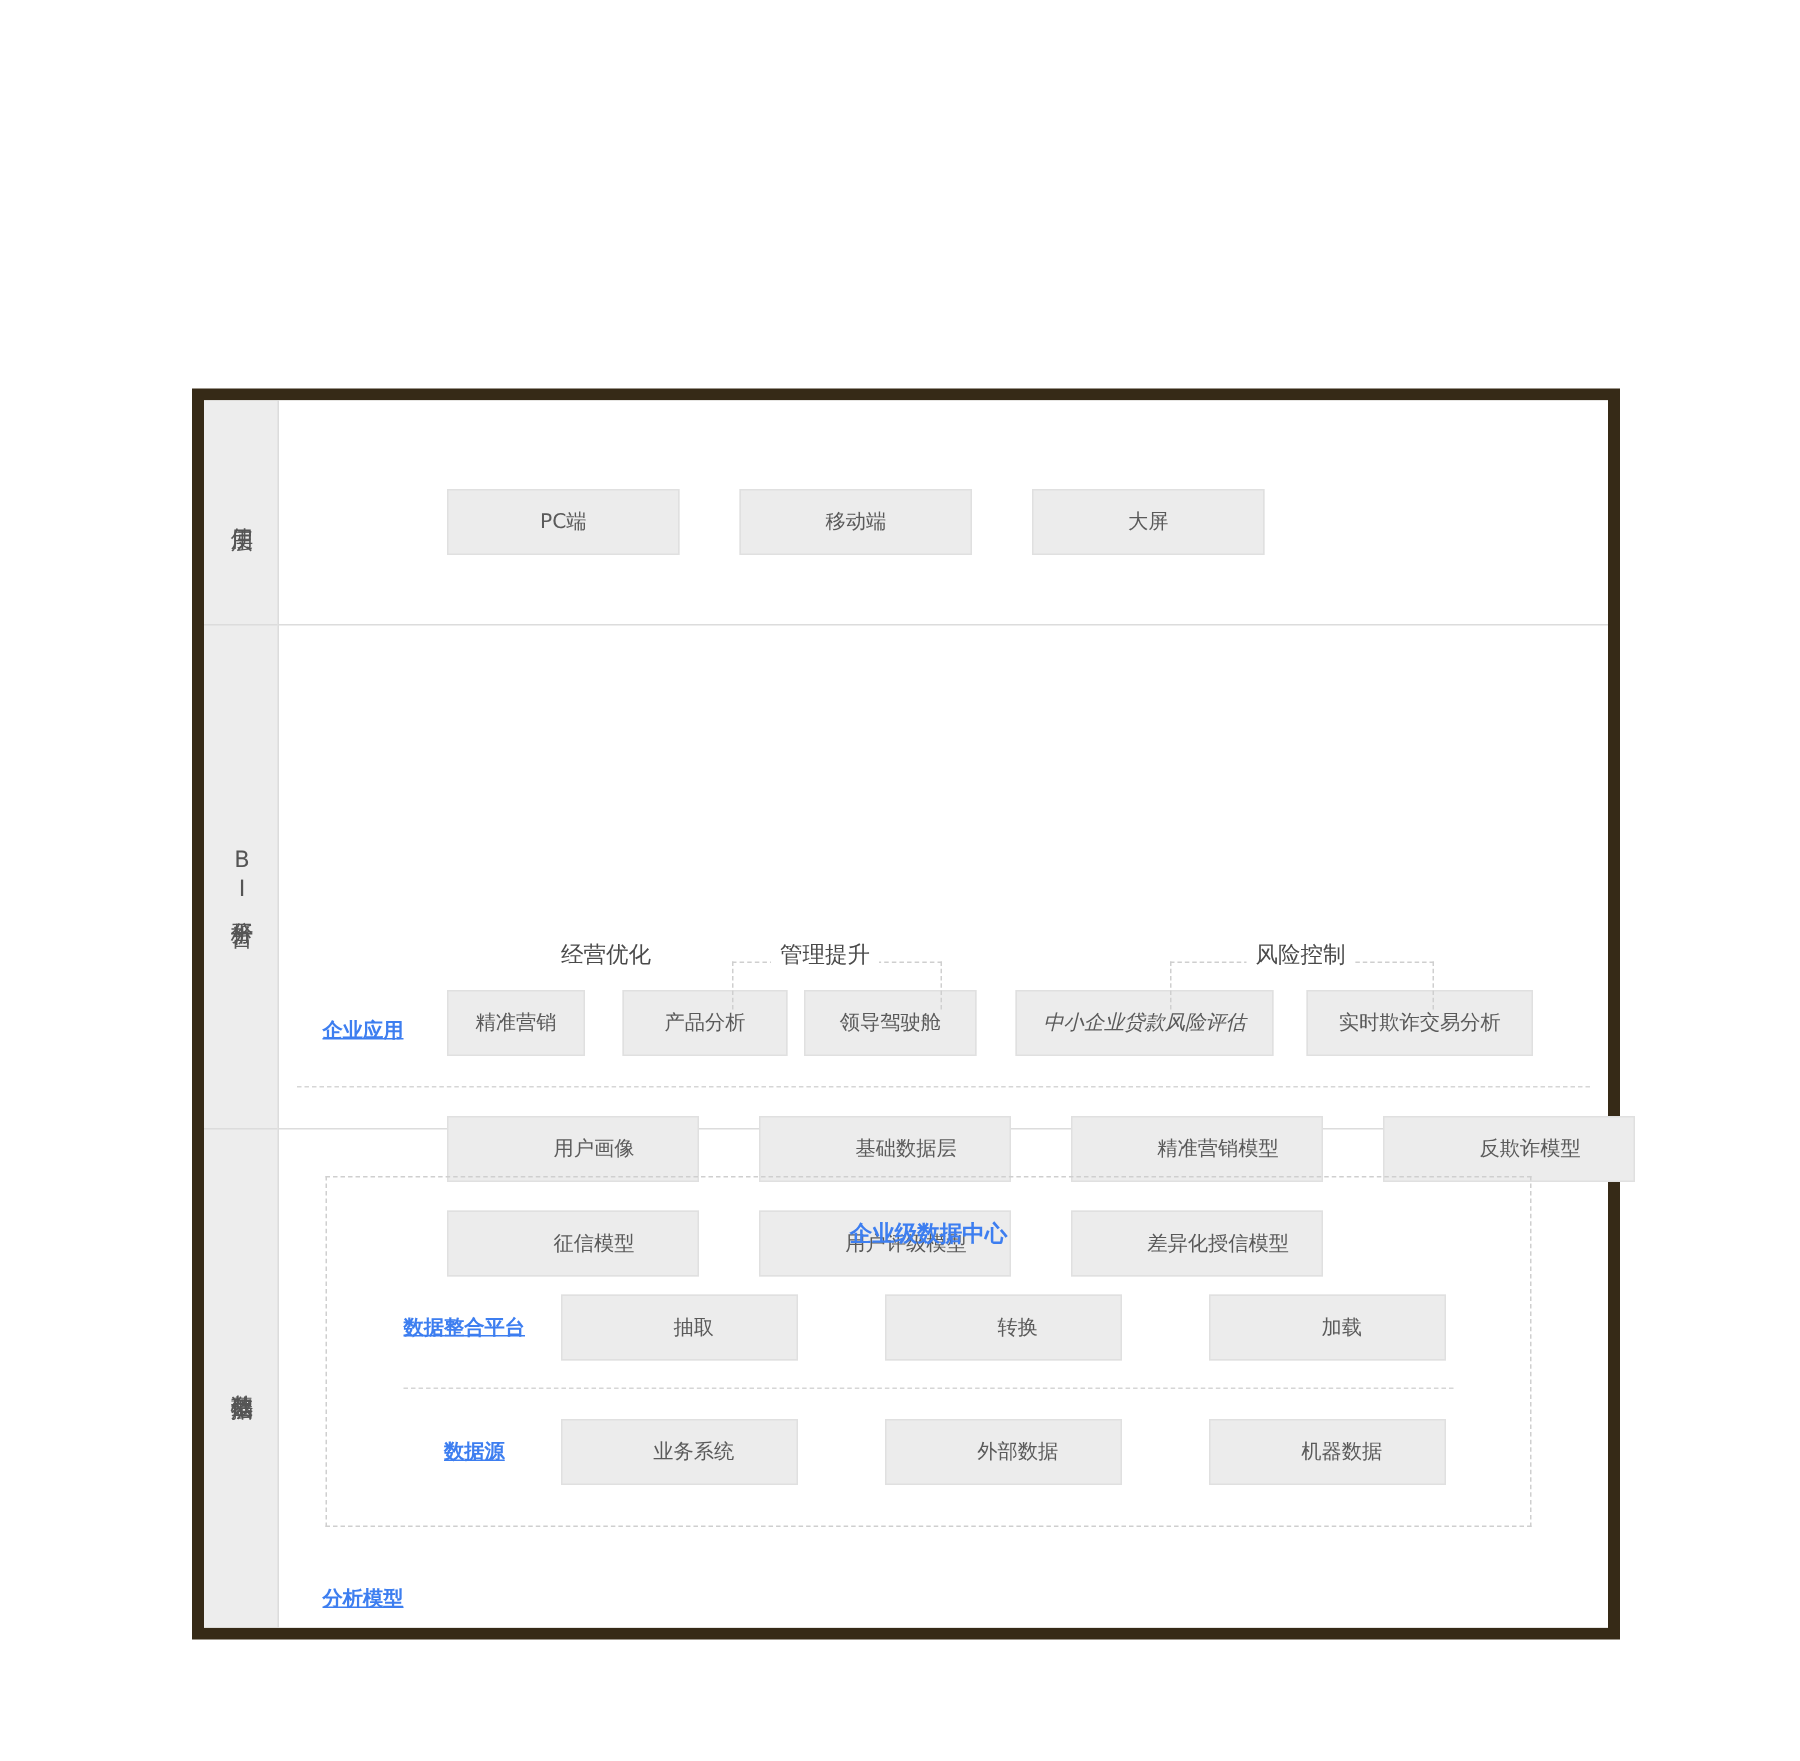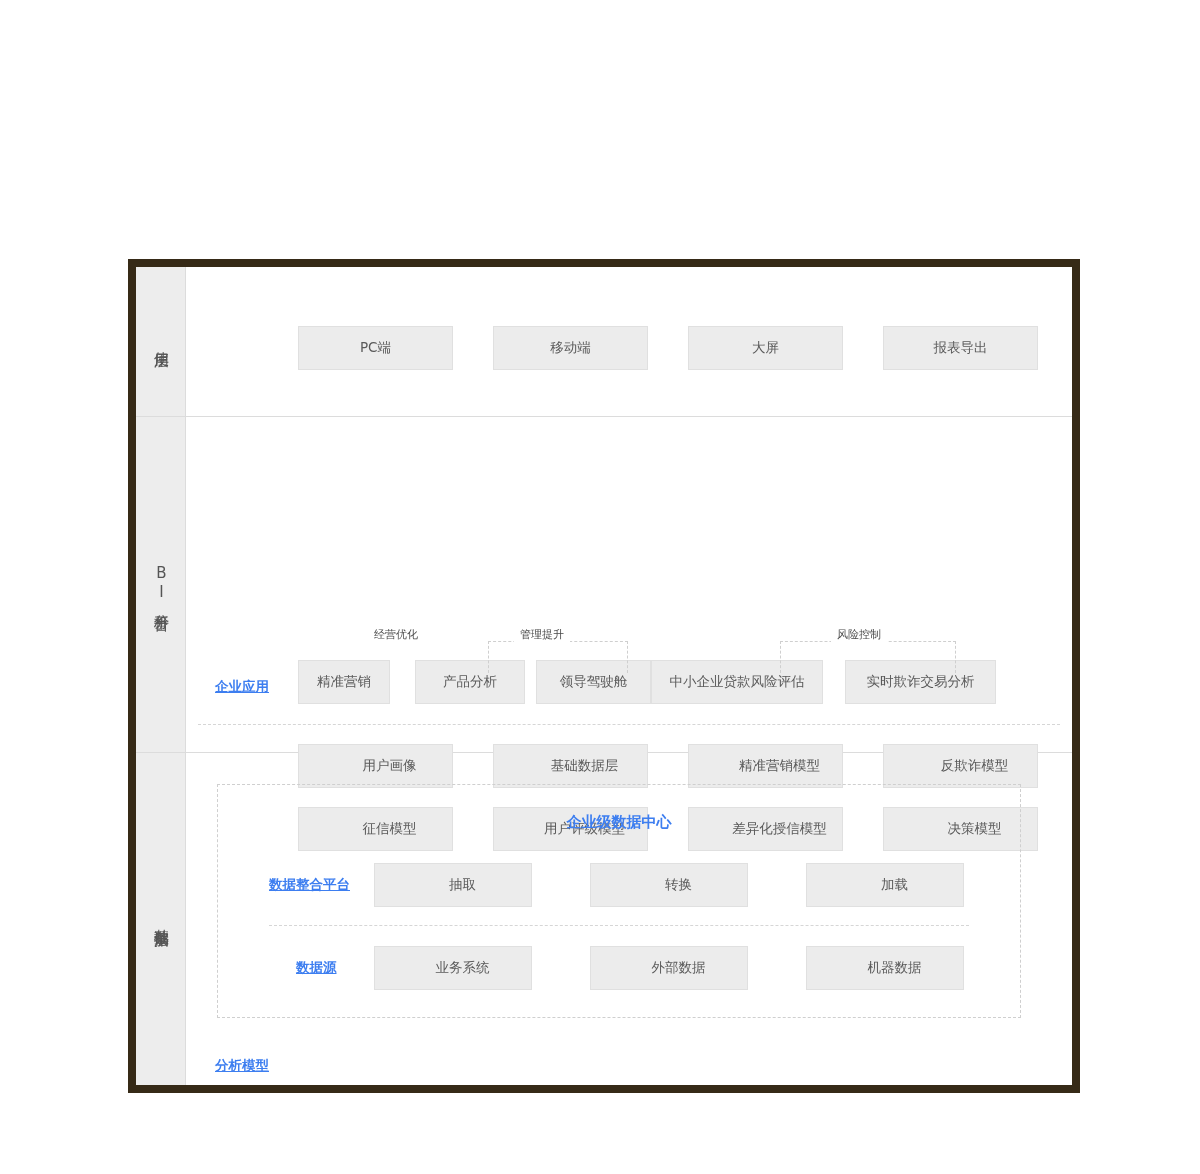--- a/index.html
+++ b/index.html
@@ -114,21 +114,21 @@
     font-weight: bold;
     white-space: nowrap;
     text-decoration: underline;
   }
   .lbl-app  { left: 29px;  top: 261px; text-align: right; }
   .lbl-mdl  { left: 29px;  top: 640px; }
 
   
   .grp-caption {
     position: absolute;
-    font-size: 11px;
+    font-size: 15px;
     color: #4a4a4a;
     white-space: nowrap;
     background: #ffffff;
     padding: 0 6px;
     z-index: 3;
   }
   .bracket {
     position: absolute;
     border: 1px dashed #cfcfcf;
     border-bottom: none;
@@ -145,21 +145,21 @@
   .app-row .card { height: 44px; }
 
   .divider-dashed {
     position: absolute;
     border-top: 1px dashed #d6d6d6;
   }
 
   .model-block { position: absolute; left: 112px; top: 327px; }
   .model-row { display: flex; gap: 40px; margin-bottom: 19px; }
   .model-row:last-child { margin-bottom: 0; }
-  .model-row .card { width: 155px; height: 44px; padding-left: 28px; }
+  .model-row .card { width: 168px; height: 44px; padding-left: 28px; }
 
   
   .dc-box {
     position: absolute;
     left: 31px;
     top: 31px;
     right: 51px;
     height: 234px;
     border: 1px dashed #cfcfcf;
   }
@@ -220,60 +220,58 @@
         </div>
       </div>
 
       <div class="content">
 
         <div class="layer layer-use">
           <div class="use-row">
             <div class="card">PC端</div>
             <div class="card">移动端</div>
             <div class="card">大屏</div>
-            <div class="card">报表导出</div>
           </div>
         </div>
 
         <div class="layer layer-bi">
 
           <div class="grp-caption" style="left:182px; top:210px;">经营优化</div>
 
           <div class="bracket" style="left:302px; top:224px; width:140px; height:32px;"></div>
           <div class="grp-caption" style="left:328px; top:210px;">管理提升</div>
 
           <div class="bracket" style="left:594px; top:224px; width:176px; height:32px;"></div>
           <div class="grp-caption" style="left:645px; top:210px;">风险控制</div>
 
           <div class="side-label lbl-app">企业应用</div>
 
           <div class="app-row">
             <div class="card" style="width:92px;">精准营销</div>
             <div class="card" style="width:110px; margin-left:25px;">产品分析</div>
             <div class="card" style="width:115px; margin-left:11px;">领导驾驶舱</div>
-            <div class="card" style="width:172px; ">中小企业贷款风险评估</div>
+            <div class="card" style="width:172px; margin-left:26px;font-style:italic;">中小企业贷款风险评估</div>
             <div class="card" style="width:151px; margin-left:22px;">实时欺诈交易分析</div>
           </div>
 
           <div class="divider-dashed" style="left:12px; right:12px; top:307px;"></div>
 
           <div class="side-label lbl-mdl">分析模型</div>
 
           <div class="model-block">
             <div class="model-row">
               <div class="card">用户画像</div>
               <div class="card">基础数据层</div>
               <div class="card">精准营销模型</div>
               <div class="card">反欺诈模型</div>
             </div>
             <div class="model-row">
               <div class="card">征信模型</div>
               <div class="card">用户评级模型</div>
               <div class="card">差异化授信模型</div>
-              <div class="card">决策模型</div>
             </div>
           </div>
         </div>
 
         <div class="layer layer-base">
           <div class="dc-box">
 
             <div class="dc-title">企业级数据中心</div>
 
             <div class="dc-label dc-lbl-integ">数据整合平台</div>

